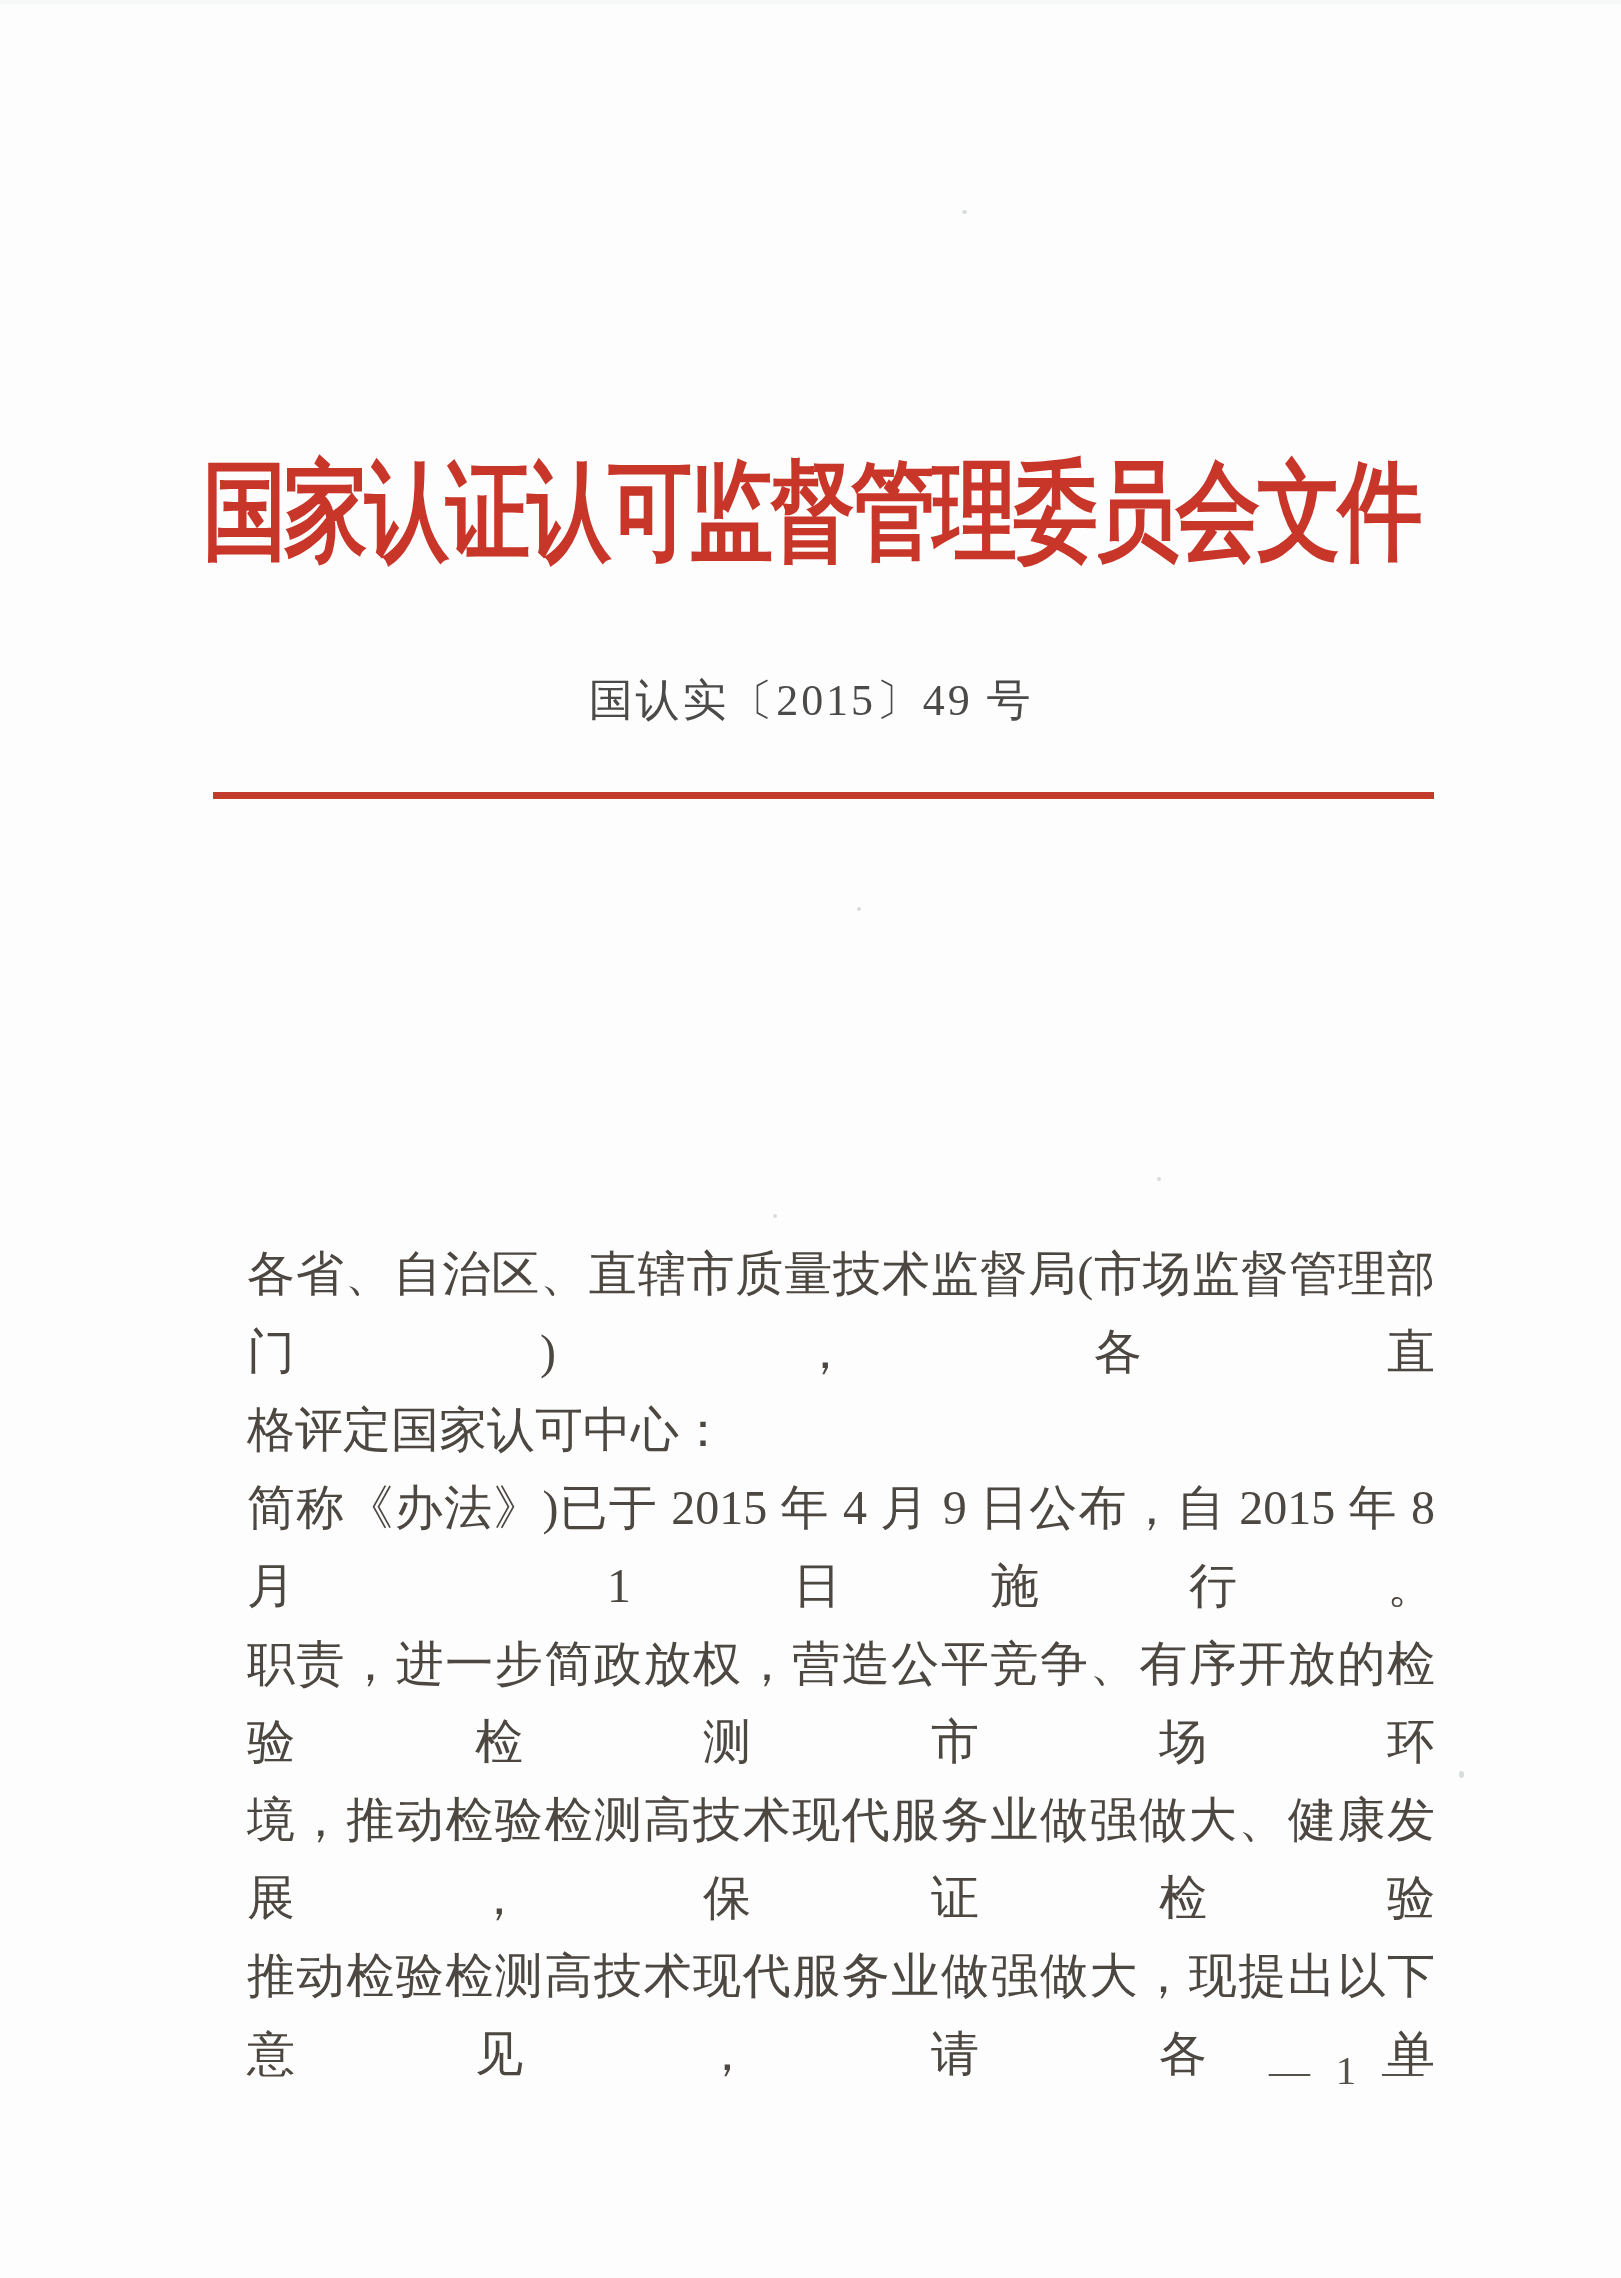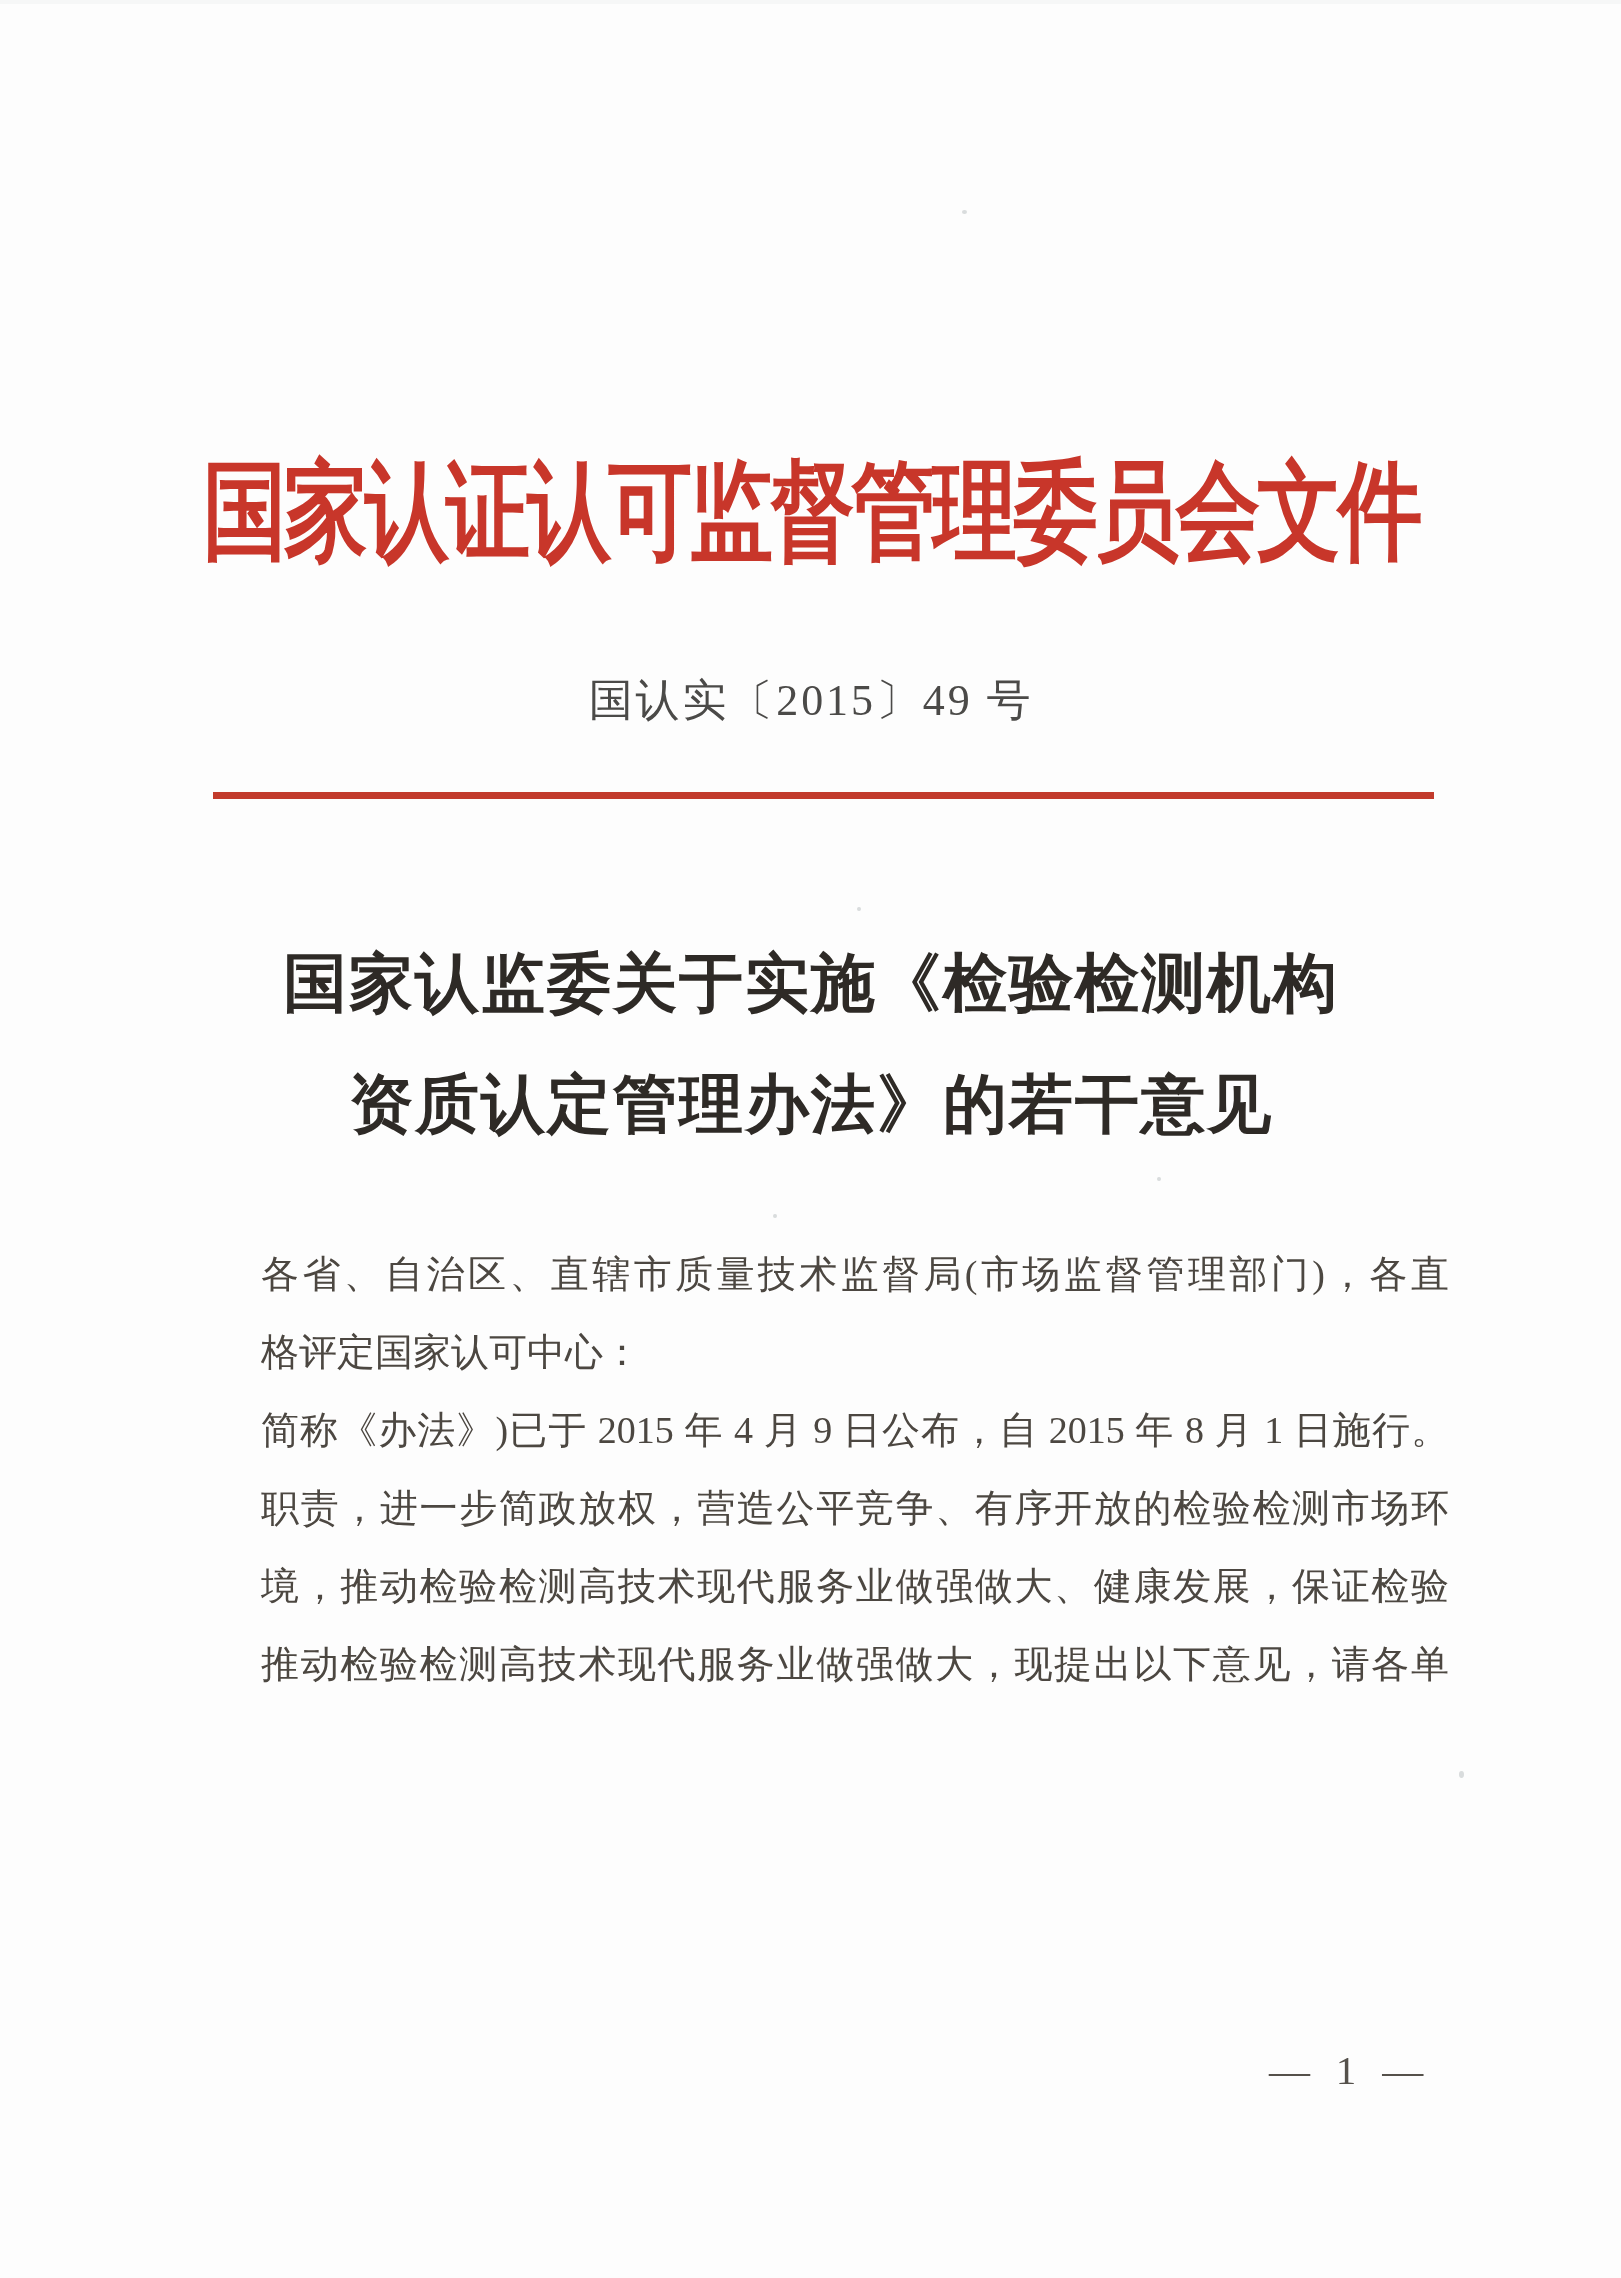--- a/index.html
+++ b/index.html
@@ -43,23 +43,23 @@
     margin:0;
     text-align:center;
     font-size:64px;line-height:121px;
     font-weight:bold;
     letter-spacing:2px;
     color:var(--heading-text,#2e2a26);
   }
   .title-line{display:block;white-space:nowrap;}
   
   .body-text{
-    position:absolute;top:1231px;left:261px;
+    position:absolute;top:1231px;left:247px;
     width:1188px;
-    font-size:38px;line-height:78px;
+    font-size:48px;line-height:78px;
     color:var(--body-text,#4c4741);
   }
   .bline{white-space:normal;}
   .j{text-align:justify;text-align-last:justify;}
   .indent{text-indent:1.1em;}
   
   .pagenum{
     position:absolute;top:2042px;right:191px;
     font-size:41px;
     letter-spacing:7.8px;
@@ -73,24 +73,20 @@
 <body>
 
 <div class="page">
 
   <header class="masthead">国家认证认可监督管理委员会文件</header>
 
   <div class="docnum">国认实〔2015〕49 号</div>
 
   <div class="rule"></div>
 
-  <h1 class="title">
-    <span class="title-line">国家认监委关于实施《检验检测机构</span>
-    <span class="title-line">资质认定管理办法》的若干意见</span>
-  </h1>
 
   <div class="body-text">
     <div class="bline j">各省、自治区、直辖市质量技术监督局(市场监督管理部门)，各直</div>
     <div class="bline">格评定国家认可中心：</div>
     <div class="bline j">简称《办法》)已于 2015 年 4 月 9 日公布，自 2015 年 8 月 1 日施行。</div>
     <div class="bline j">职责，进一步简政放权，营造公平竞争、有序开放的检验检测市场环</div>
     <div class="bline j">境，推动检验检测高技术现代服务业做强做大、健康发展，保证检验</div>
     <div class="bline j">推动检验检测高技术现代服务业做强做大，现提出以下意见，请各单</div>
   </div>
 

